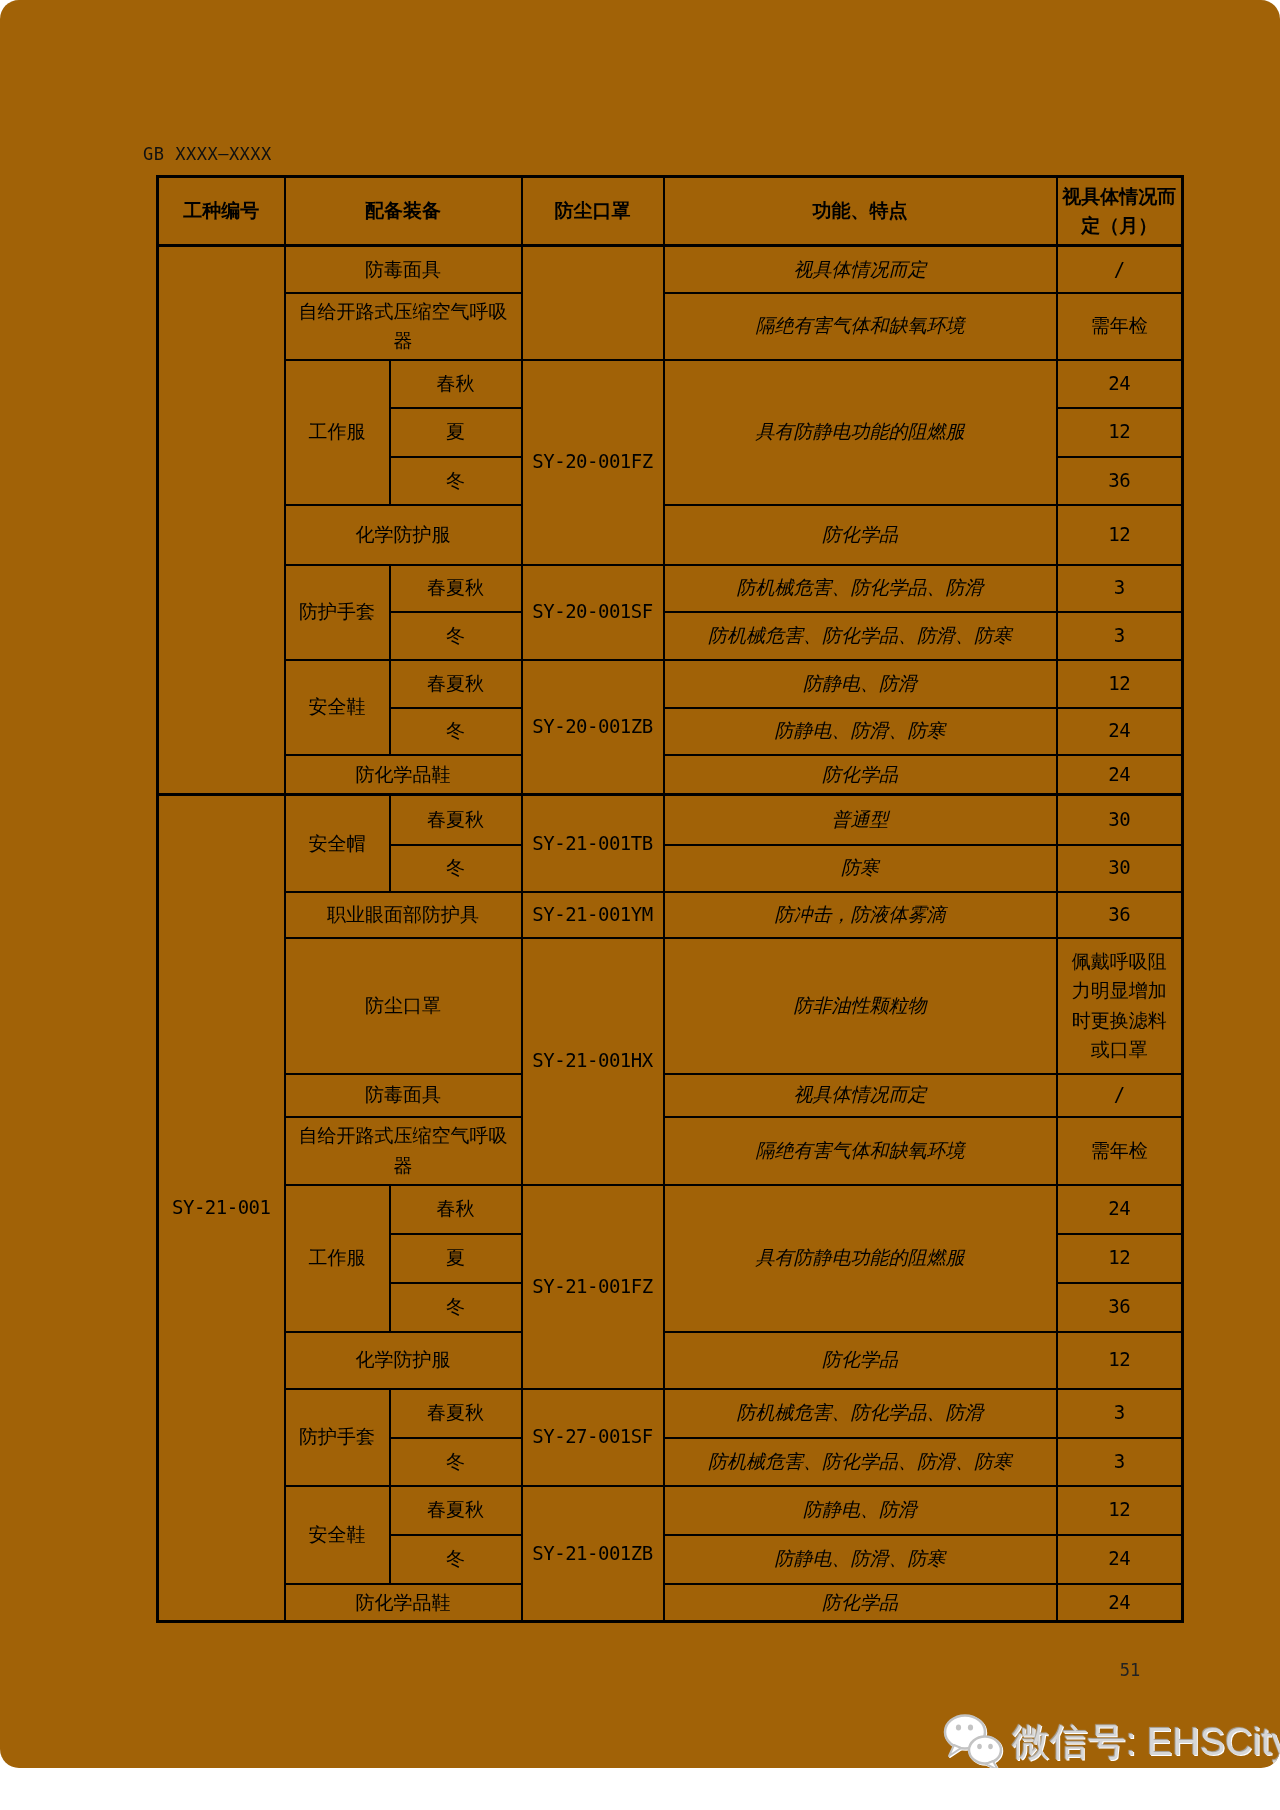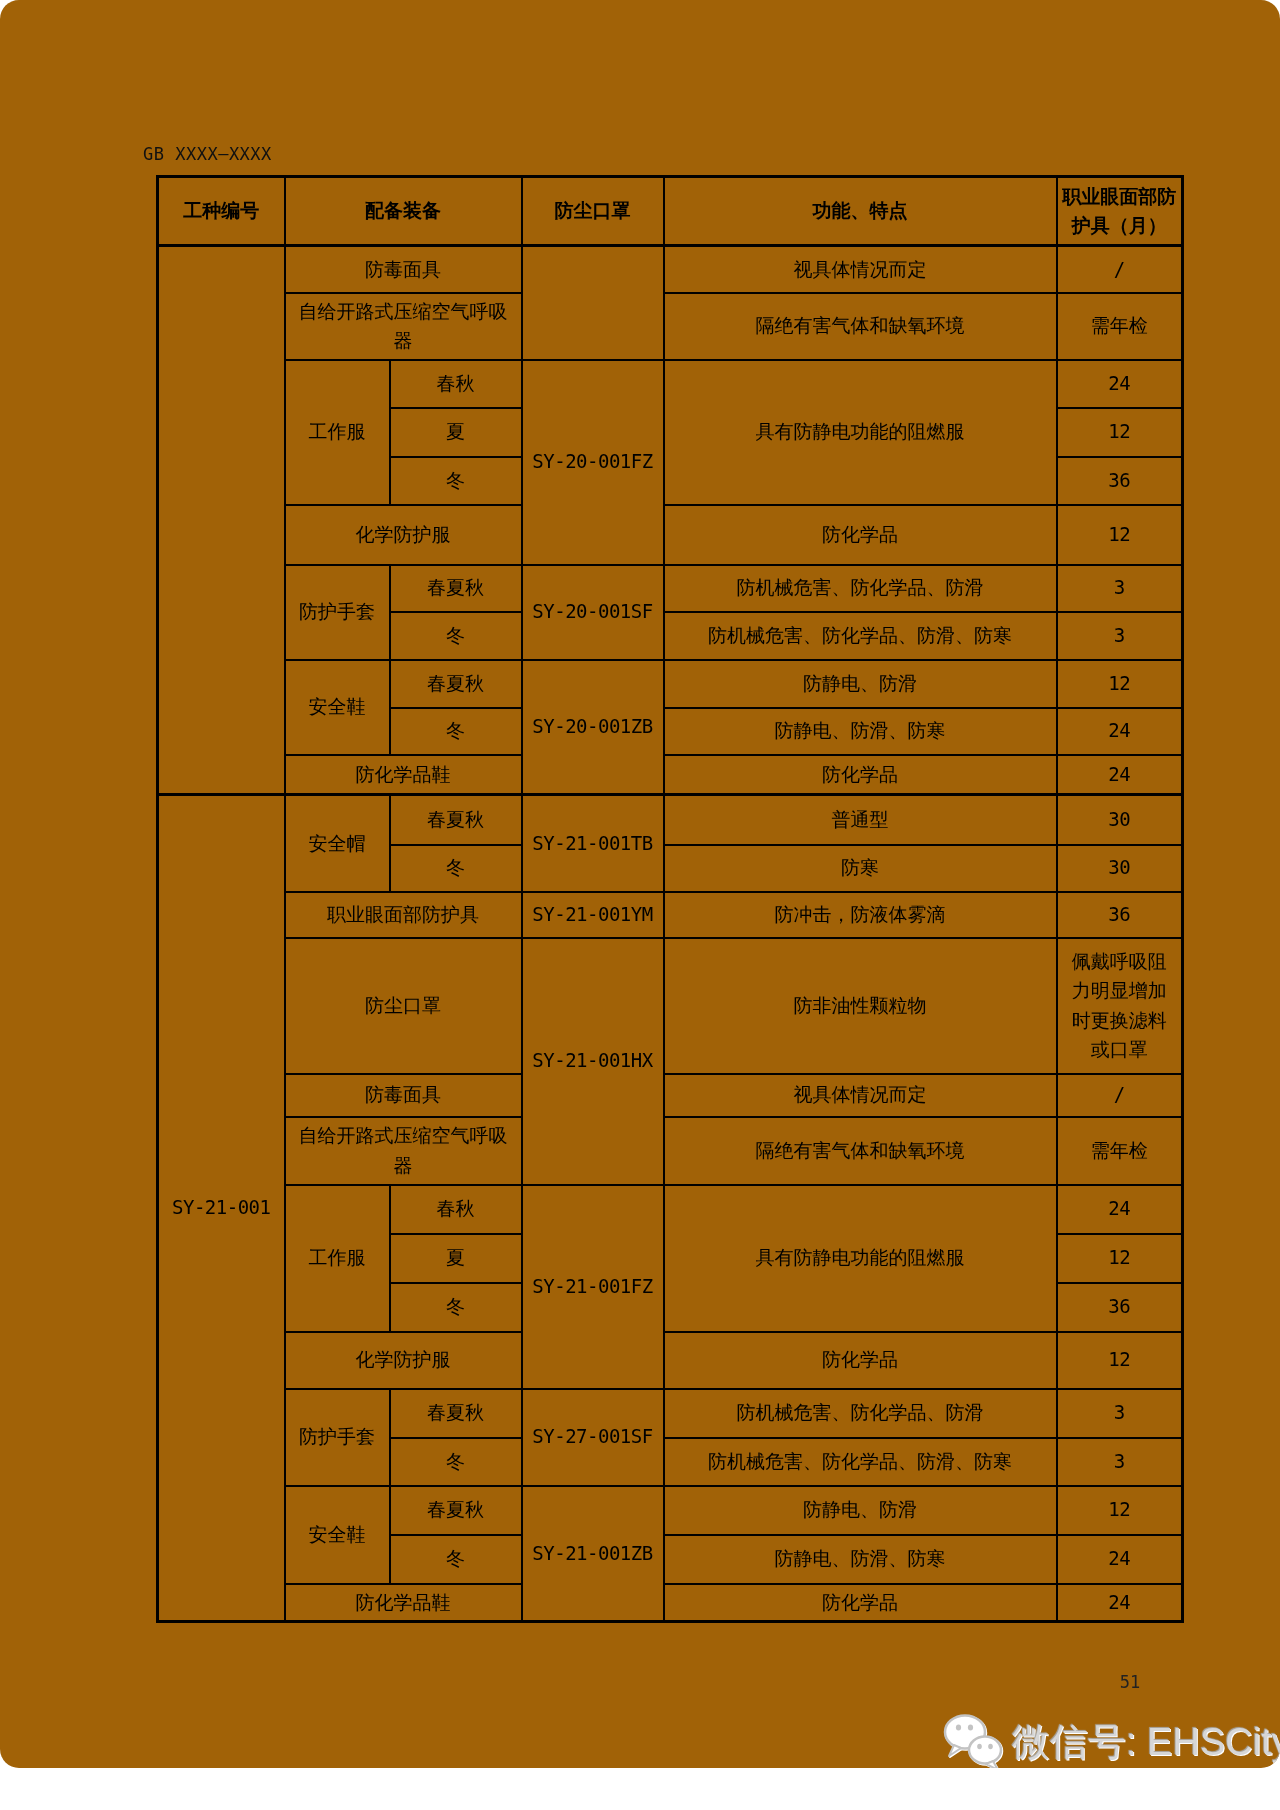--- a/index.html
+++ b/index.html
@@ -5,25 +5,25 @@
   html,body{margin:0;padding:0;background:#fff;}
   .page{position:relative;width:1280px;height:1768px;background:#a16207;overflow:hidden;
         font-family:"Liberation Serif","DejaVu Serif",serif;color:#000;border-radius:19px;}
   .doc-code{position:absolute;left:143px;top:144px;font-family:"DejaVu Sans Mono","Liberation Mono",monospace;
             font-size:17px;letter-spacing:0.5px;color:#111;}
   table.ppe{position:absolute;left:156px;top:175px;width:1025px;border-collapse:collapse;
             table-layout:fixed;border:3px solid #000;}
   table.ppe td,table.ppe th{border:2px solid #000;padding:2px 8px;text-align:center;
             vertical-align:middle;font-size:19px;line-height:1.55;overflow:hidden;}
   table.ppe th{font-weight:bold;border-bottom:3px solid #000;padding:2px 4px;}
-  td.feat{text-align:left;padding-left:11px;}
+  td.feat{text-align:left;padding-left:11px;font-style:italic;}
   td.mono,span.mono{font-family:"DejaVu Sans Mono","Liberation Mono",monospace;font-size:16px;letter-spacing:-0.5px;}
   tr.sec-top td{border-top:3px solid #000;}
   .page-number{position:absolute;left:1106px;top:1660px;width:48px;text-align:center;
-               font-family:"DejaVu Sans Mono","Liberation Mono",monospace;font-size:17px;color:#222;margin-top:12px;}
+               font-family:"DejaVu Sans Mono","Liberation Mono",monospace;font-size:17px;color:#222;}
   .watermark{position:absolute;left:942px;top:1712px;display:flex;align-items:center;gap:6px;}
   .watermark .wm-text{font-family:"Liberation Sans","DejaVu Sans",sans-serif;font-size:38px;
                color:#d6d6d6;text-shadow:-1px -1px 1px #a9a9a9,1px 1px 0 #ffffff;white-space:nowrap;}
   .wm-icon{filter:drop-shadow(1px 1px 0 #fff);}
 </style>
 </head>
 <body>
 
 <div class="page">
 
@@ -38,21 +38,21 @@
         <col style="width:393px">
         <col style="width:126px">
     </colgroup>
 
     <tbody>
         <tr style="height:69px">
       <th>工种编号</th>
       <th colspan="2">配备装备</th>
       <th>防尘口罩</th>
       <th>功能、特点</th>
-      <th>职业眼面部防护具（月）</th>
+      <th>视具体情况而定（月）</th>
     </tr>
 
     <tr style="height:47px">
       <td rowspan="11"></td>
       <td colspan="2">防毒面具</td>
       <td rowspan="2" class="mono"></td>
       <td class="feat">视具体情况而定</td>
       <td class="mono">/</td>
     </tr>
     <tr style="height:67px">

